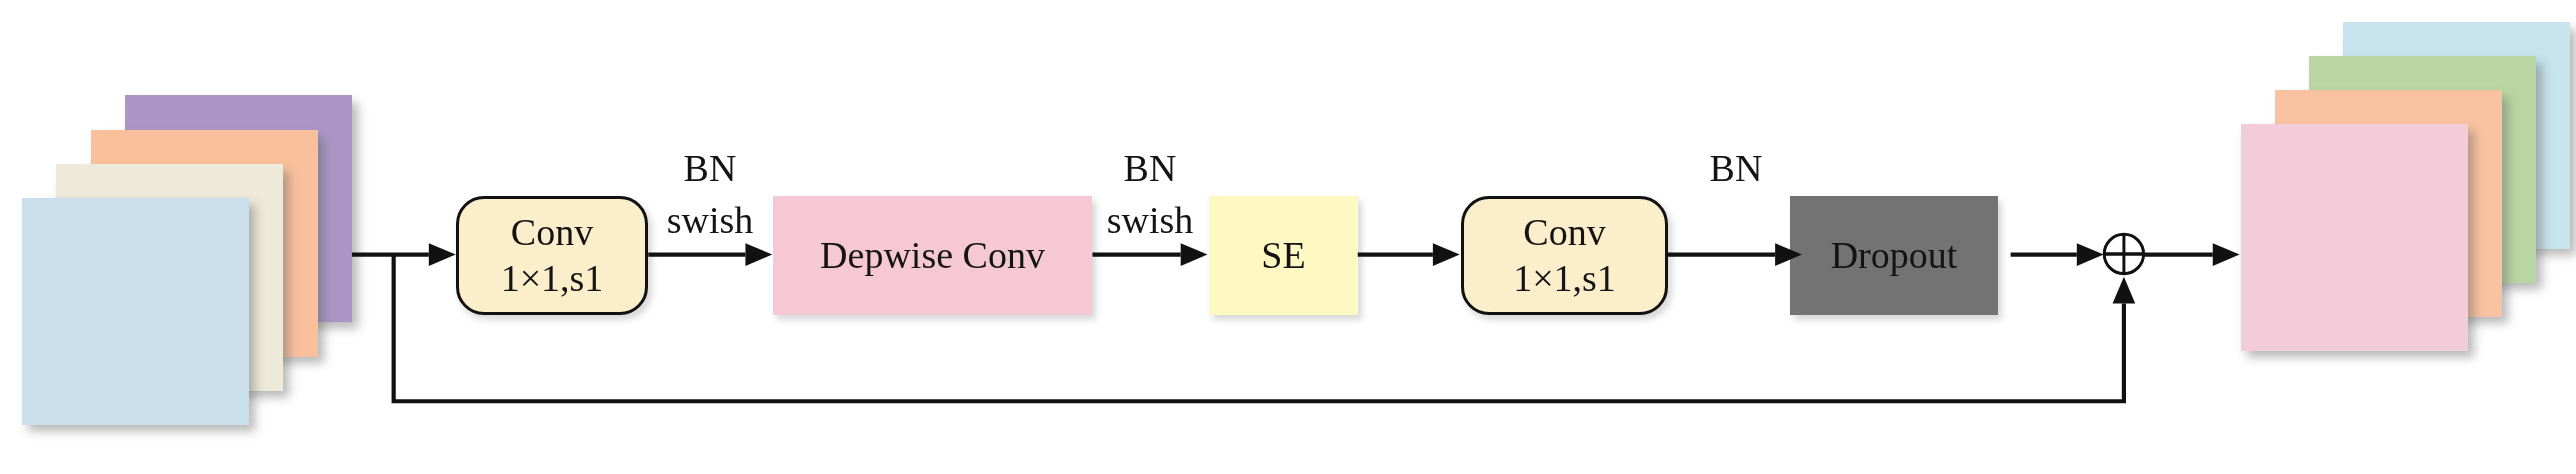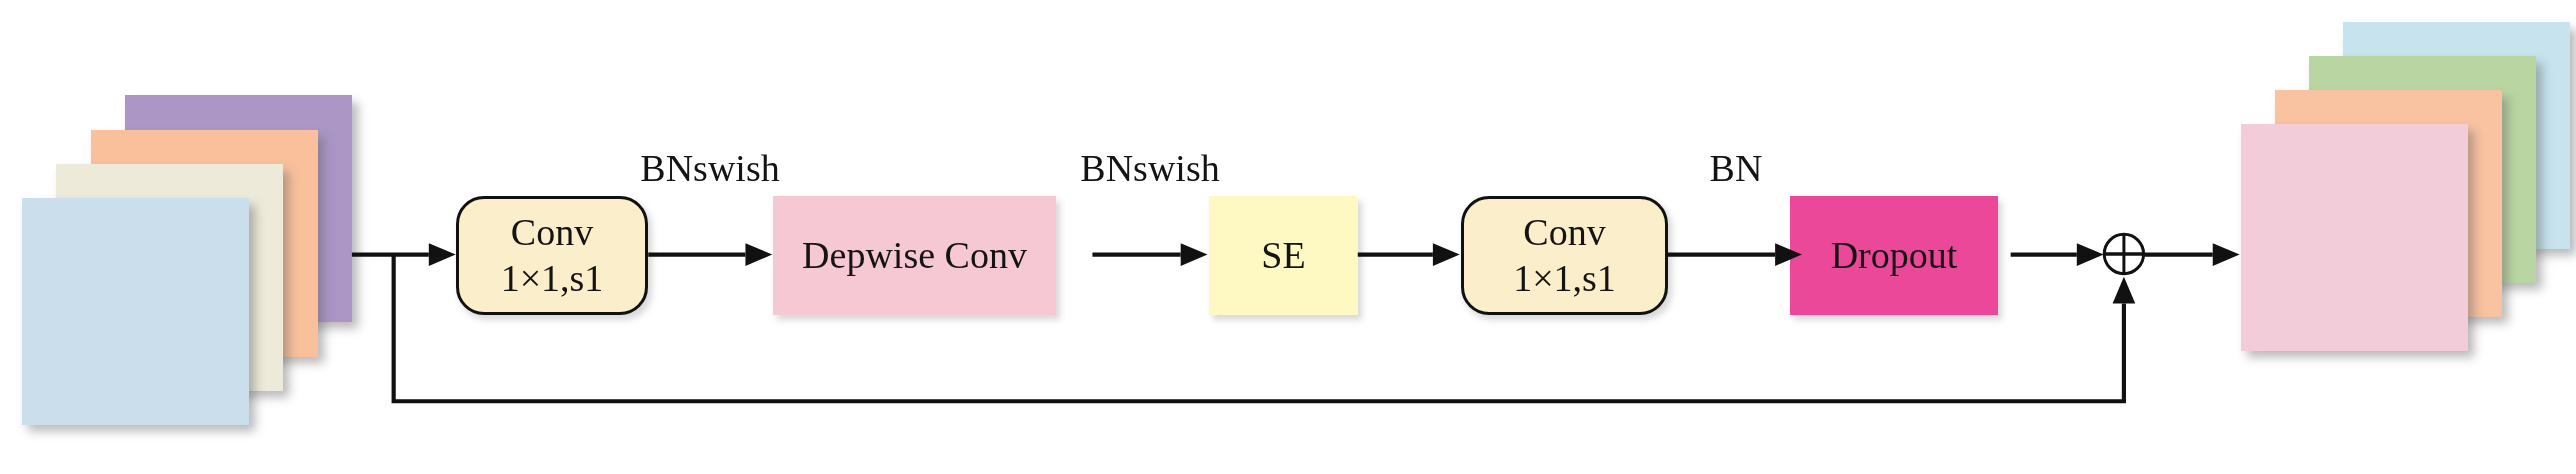--- a/index.html
+++ b/index.html
@@ -26,21 +26,21 @@
     box-shadow:3.6px 4.8px 6px rgba(130,130,130,.30);
     box-sizing:border-box;
   }
   .block.rounded{
     border:3px solid #111111;
     border-radius:28px;
   }
   .edge-label{
     position:absolute;top:142px;
     transform:translateX(-50%);
-    display:flex;flex-direction:row;
+    display:flex;flex-direction:column;
     align-items:center;
     font-size:38px;line-height:1.38;
     text-align:center;
     white-space:nowrap;
   }
   svg.wires{position:absolute;left:0;top:0;z-index:30;}
   .lineart{stroke:#111111;fill:none;}
 </style>
 </head>
 <body>
@@ -59,34 +59,34 @@
     <div class="sq" style="left: 2309px; top: 56px; z-index: 2; background: rgb(185, 214, 162);"></div>
     <div class="sq" style="left: 2275px; top: 90px; z-index: 3; background: rgb(249, 194, 160);"></div>
     <div class="sq" style="left: 2241px; top: 124px; z-index: 4; background: rgb(242, 204, 217);"></div>
   </div>
 
   <div class="block rounded" style="left: 456px; width: 192px; z-index: 20; background: rgb(251, 238, 202);">
     <span>Conv</span>
     <span>1×1,s1</span>
   </div>
 
-  <div class="block" style="left: 773px; width: 283px; z-index: 20; background: rgb(245, 200, 212);">
+  <div class="block" style="left: 773px; width: 319px; z-index: 20; background: rgb(245, 200, 212);">
     <span>Depwise Conv</span>
   </div>
 
   <div class="block" style="left: 1209px; width: 149px; z-index: 20; background: #fef9c3;">
     <span>SE</span>
   </div>
 
   <div class="block rounded" style="left: 1461px; width: 207px; z-index: 20; background: rgb(251, 238, 202);">
     <span>Conv</span>
     <span>1×1,s1</span>
   </div>
 
-  <div class="block" style="left: 1790px; width: 208px; z-index: 20; background: #ec4899;">
+  <div class="block" style="left: 1790px; width: 208px; z-index: 20; background: #737373;">
     <span>Dropout</span>
   </div>
 
   <div class="edge-label" style="left:710px">
     <span>BN</span>
     <span>swish</span>
   </div>
   <div class="edge-label" style="left:1150px">
     <span>BN</span>
     <span>swish</span>

